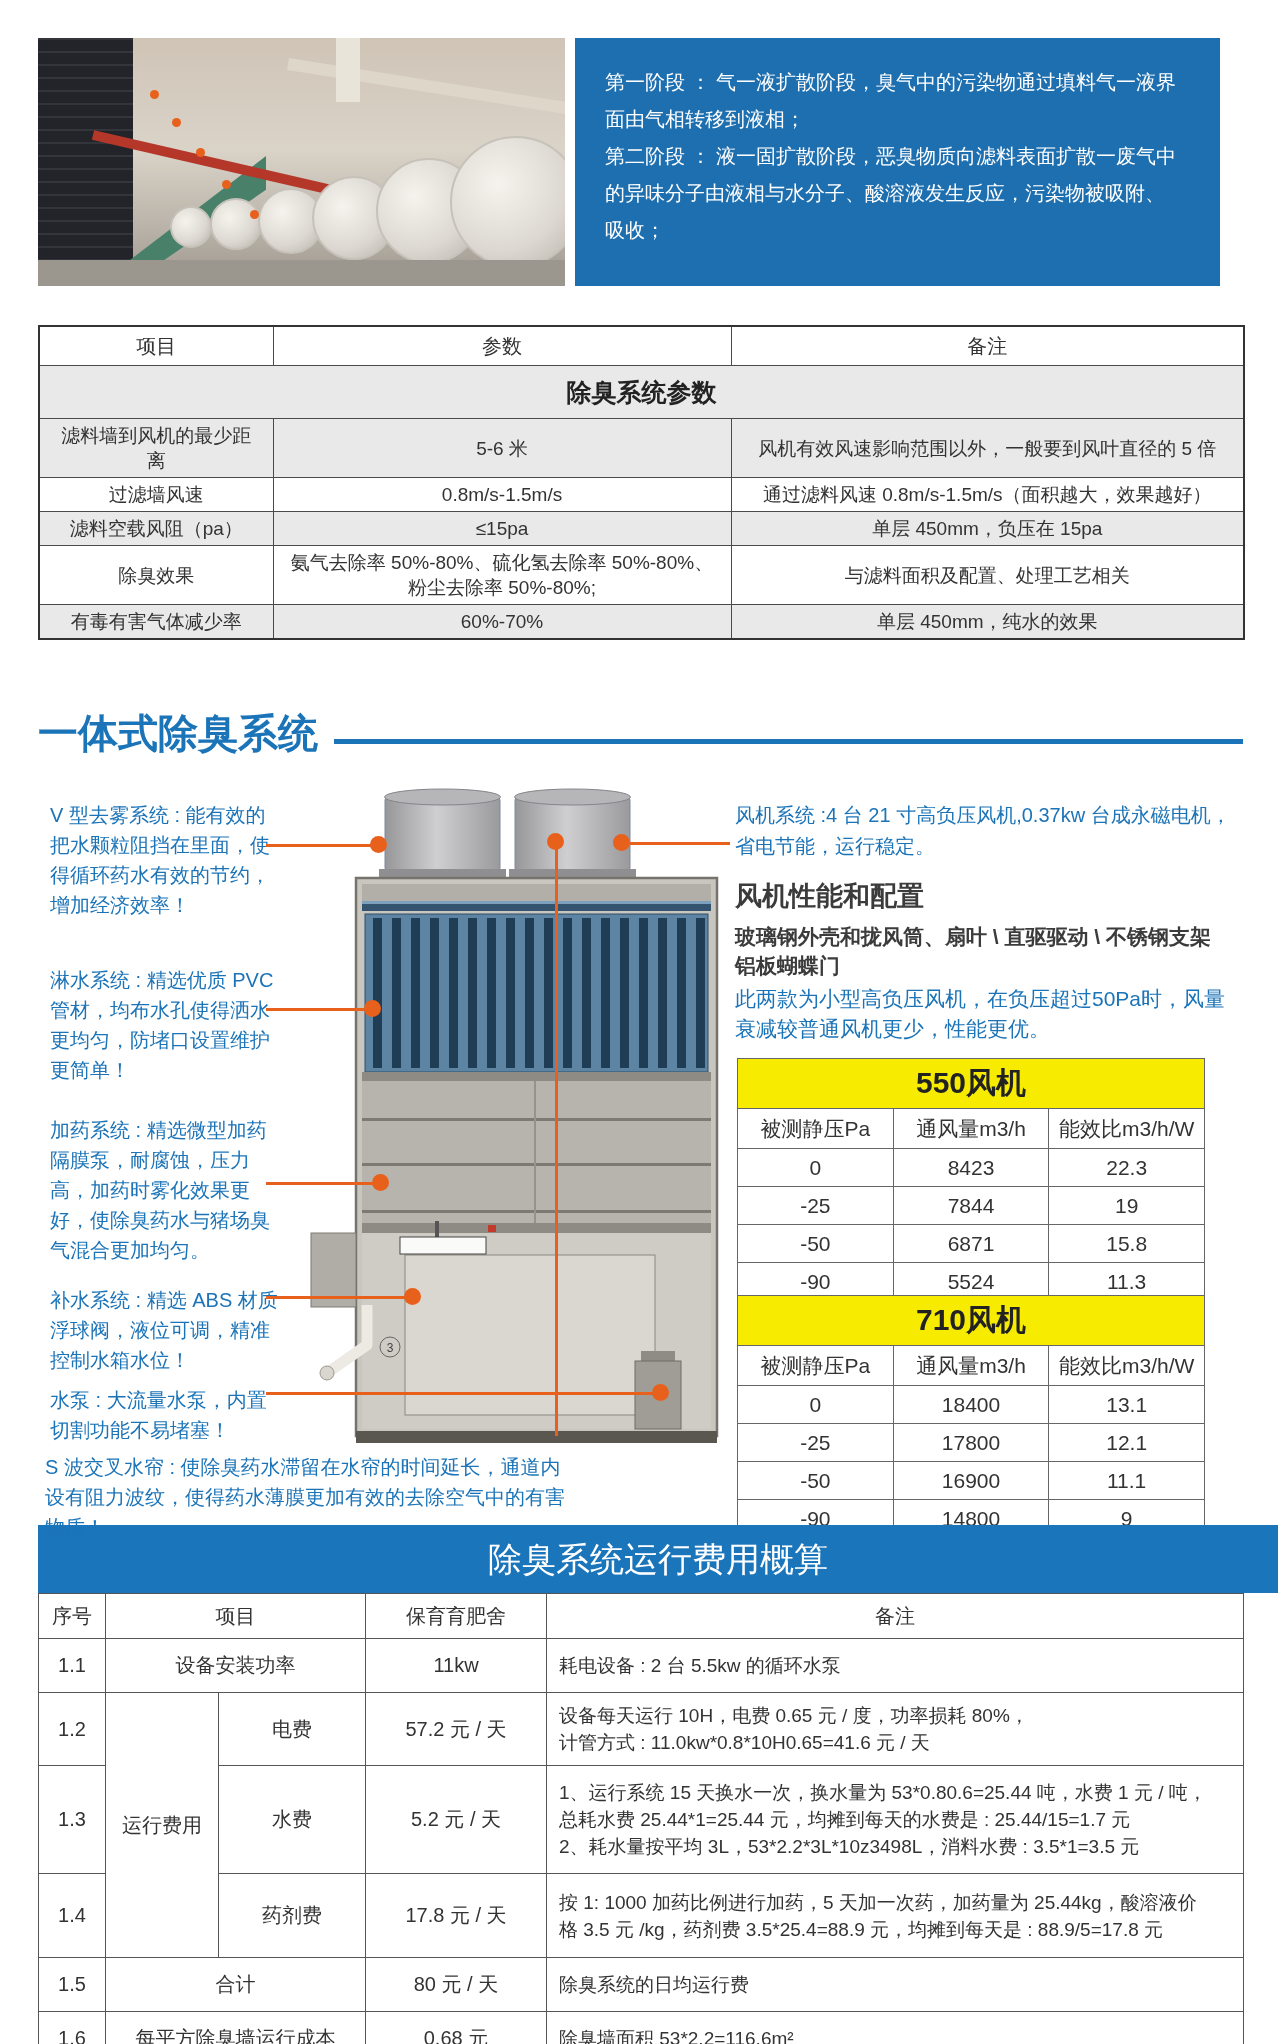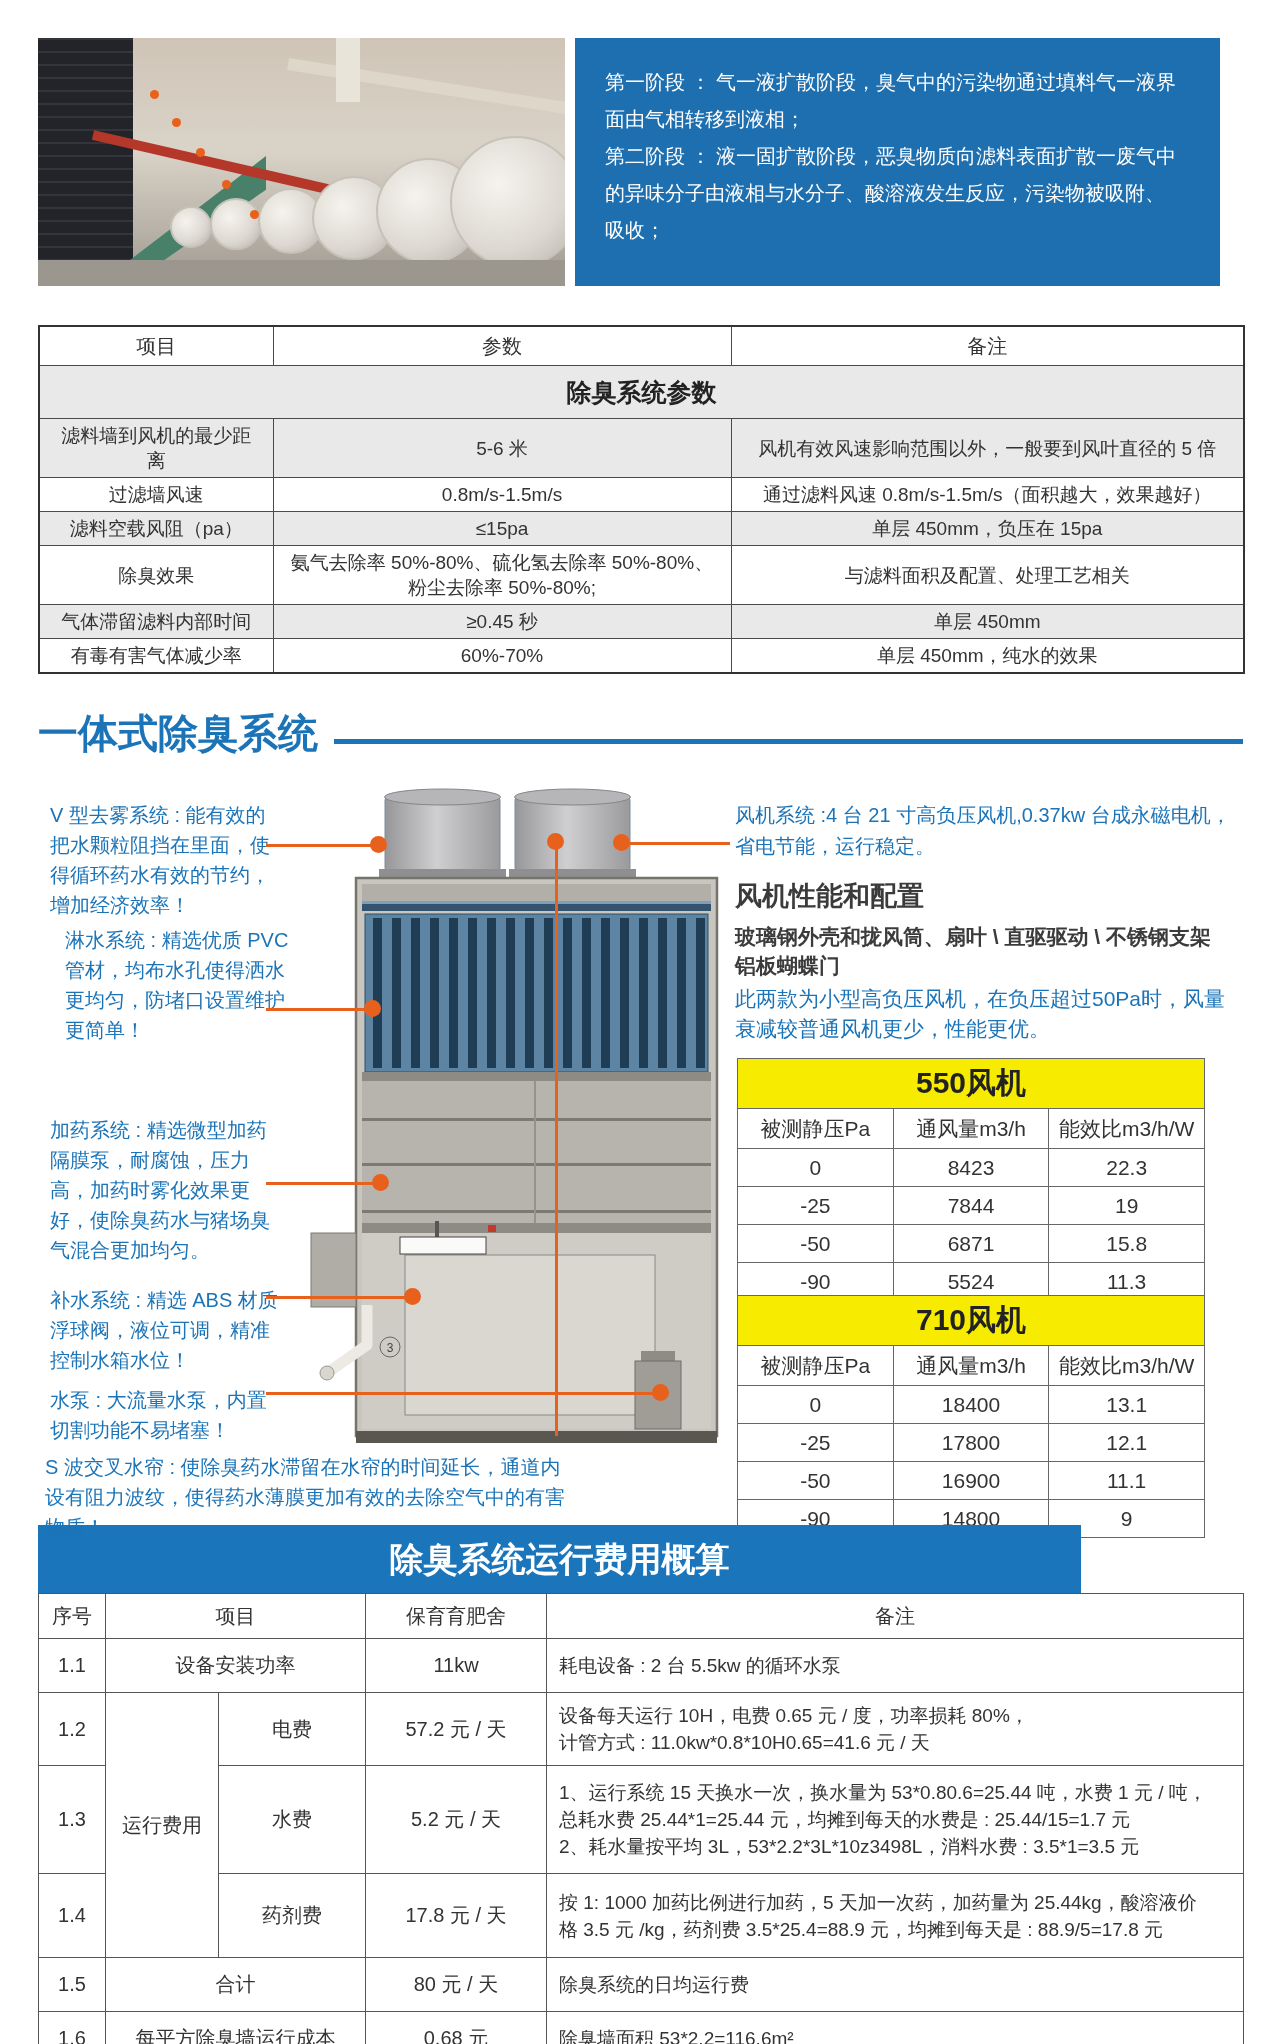--- a/index.html
+++ b/index.html
@@ -40,21 +40,21 @@
     white-space:pre-line;background:#fff;}
   .params tbody tr:nth-child(odd) td{background:#e9e9e9;}
 
   
   .section-title{position:absolute;left:38px;top:706px;font-size:40px;font-weight:bold;color:#1C74B8;}
   .section-rule{position:absolute;left:334px;top:739px;width:909px;height:5px;background:#1C74B8;}
 
   
   .anno{position:absolute;width:228px;color:#1C74B8;font-size:20px;line-height:30px;z-index:4;}
   #anno-0{left:50px;top:800px;}
-  #anno-1{left:50px;top:925px;margin-left:15px;}
+  #anno-1{left:50px;top:965px;}
   #anno-2{left:50px;top:1115px;}
   #anno-3{left:50px;top:1285px;}
   #anno-4{left:50px;top:1385px;}
   #anno-5{left:45px;top:1452px;width:525px;}
 
   .fan-note{position:absolute;left:735px;top:800px;width:508px;color:#1C74B8;
     font-size:20px;line-height:31px;}
   .perf-h{position:absolute;left:735px;top:878px;font-size:27px;font-weight:bold;color:#3b3b3b;}
   .spec{position:absolute;left:735px;top:922px;width:508px;font-size:21px;font-weight:bold;
     line-height:29px;color:#3b3b3b;white-space:pre-line;}
@@ -71,22 +71,22 @@
 
   
   .diagram{position:absolute;left:305px;top:785px;z-index:1;}
 
   
   .lead{position:absolute;height:3px;background:#E8611C;z-index:5;}
   .lead-v{width:3px !important;}
   .dot{position:absolute;width:17px;height:17px;border-radius:50%;background:#E8611C;z-index:6;}
 
   
-  .cost-head{position:absolute;left:38px;top:1525px;width:1043px;height:68px;background:#1B75BB;
-    color:#fff;font-size:34px;font-weight:bold;text-align:center;line-height:68px;}
+  .cost-head{position:absolute;left:38px;top:1525px;width:1240px;height:68px;background:#1B75BB;
+    color:#fff;font-size:34px;font-weight:normal;text-align:center;line-height:68px;}
   .cost{position:absolute;left:38px;top:1593px;width:1205px;table-layout:fixed;border:1px solid #555;}
   .cost col.k1{width:67px}.cost col.k2{width:113px}.cost col.k3{width:147px}
   .cost col.k4{width:181px}.cost col.k5{width:697px}
   .cost th,.cost td{border:1px solid #555;background:#fff;}
   .cost th{font-size:20px;font-weight:normal;text-align:center;}
   .cost td{font-size:20px;text-align:center;padding:13px 8px;}
   .cost td.note{text-align:left;font-size:19px;line-height:27px;white-space:pre-line;padding:5px 12px;}
 </style>
 </head>
 <body>
@@ -150,25 +150,20 @@
         <tr>
           <td>滤料空载风阻（pa）</td>
           <td>≤15pa</td>
           <td>单层 450mm，负压在 15pa</td>
         </tr>
         <tr>
           <td>除臭效果</td>
           <td>氨气去除率 50%-80%、硫化氢去除率 50%-80%、
 粉尘去除率 50%-80%;</td>
           <td>与滤料面积及配置、处理工艺相关</td>
-        </tr>
-        <tr>
-          <td>气体滞留滤料内部时间</td>
-          <td>≥0.45 秒</td>
-          <td>单层 450mm</td>
         </tr>
         <tr>
           <td>有毒有害气体减少率</td>
           <td>60%-70%</td>
           <td>单层 450mm，纯水的效果</td>
         </tr>
       </tbody>
   </table>
 
   <div class="section-title">一体式除臭系统</div>

